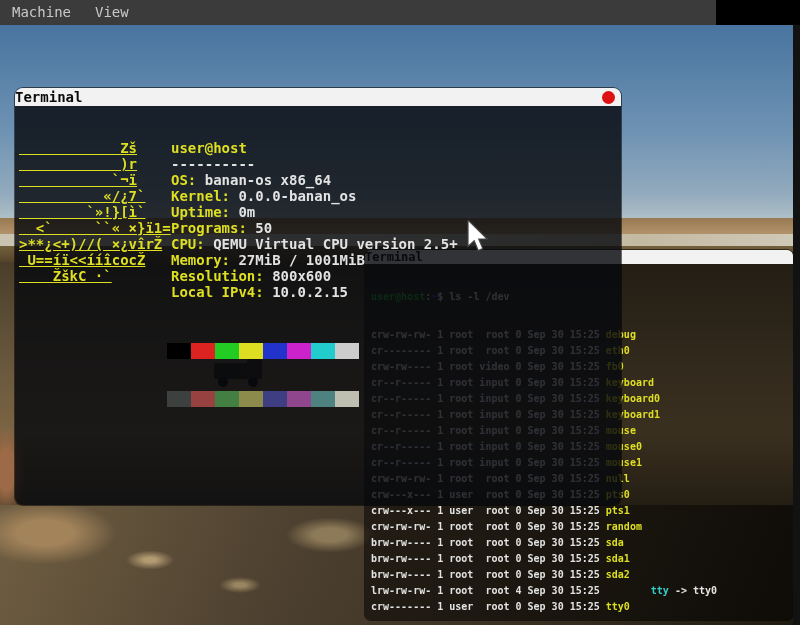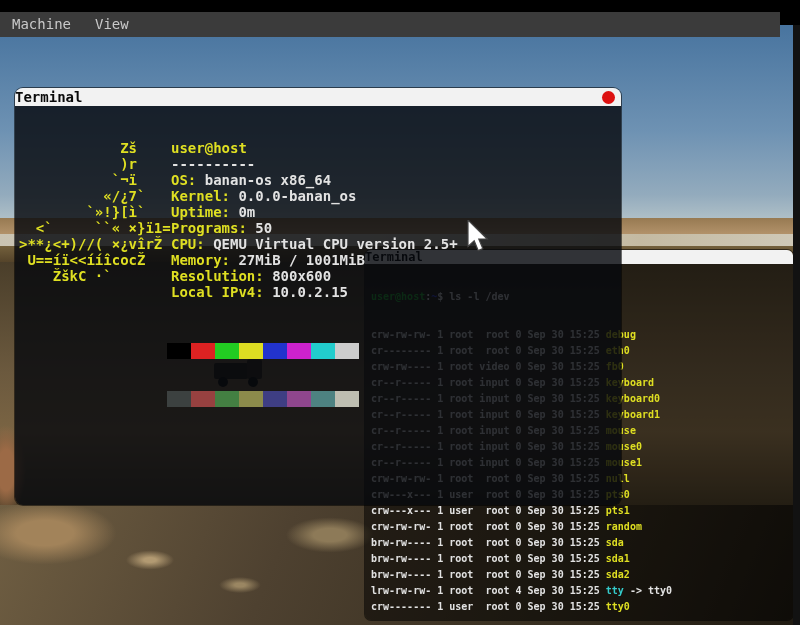--- a/index.html
+++ b/index.html
@@ -1,19 +1,19 @@
 <!DOCTYPE html>
 <html><head>
 <meta charset="utf-8">
 <style>
   html,body{margin:0;padding:0;background:#000;}
   .screen{position:relative;width:800px;height:625px;overflow:hidden;background:#000;
           font-family:"DejaVu Sans Mono",monospace;}
   
-  .menubar{position:absolute;left:0;top:12px;width:780px;height:25px;background:#3b3b3b;
+  .menubar{position:absolute;left:0;top:0;width:716px;height:25px;background:#3b3b3b;
            z-index:10;display:flex;align-items:center;color:#c9c9c9;font-size:14px;
            font-family:"DejaVu Sans Mono",monospace;}
   .menubar .mitem{padding:0 12px;height:25px;line-height:25px;}
   
   .desktop{position:absolute;left:0;top:25px;width:800px;height:600px;background:#6a583d;z-index:0;}
   .sky{position:absolute;left:0;top:0;width:800px;height:193px;
        background:linear-gradient(180deg,#48749f 0%,#6e92b3 55%,#93abbd 88%,#aebfc7 100%);}
   .hills{position:absolute;left:0;top:193px;width:800px;height:16px;
          background:linear-gradient(180deg,#977a52,#b2926a);}
   .hillstreak{position:absolute;left:0;top:209px;width:800px;height:12px;
@@ -47,23 +47,23 @@
   .line{height:16px;line-height:16px;white-space:pre;}
   
   .term1{left:15px;top:88px;width:606px;height:417px;z-index:3;}
   .term1 .titlebar{height:18px;font-size:14px;}
   .term1 .content{height:399px;background:rgba(6,9,13,0.82);padding:2px 0 0 4px;font-size:14px;}
   
   .term2{left:365px;top:250px;width:428px;height:370px;z-index:2;border-radius:6px;}
   .term2 .titlebar{height:14px;font-size:12px;}
   .term2 .content{height:356px;background:rgba(0,0,0,0.52);padding:3px 0 0 6px;font-size:10px;}
   :root{--green:#22bb33;--yellow:#dfdf22;--cyan:#35cccc;--blue:#3b46f1;--white:#e2e2e2;}
-  .g{color:var(--green);} .y{color:var(--yellow);} .c{color:var(--cyan);}
+  .g{color:var(--green);} .y{color:var(--yellow);} .c{color:var(--cyan);margin-left:45px;}
   .b{color:var(--blue);} .w{color:var(--white);}
-  .art{display:inline-block;width:152px;white-space:pre;color:var(--yellow);}
+  .art{display:inline-block;width:152px;white-space:pre;color:var(--yellow);text-decoration:underline;}
   .palrow{display:flex;height:16px;margin-left:148px;}
   .palrow .pal{width:24px;height:16px;}
   .palrow1{margin-top:11px;}
   
   .cursor-arrow{position:absolute;left:466px;top:220px;z-index:6;}
 </style>
 </head>
 <body>
 
 <div class="screen">

